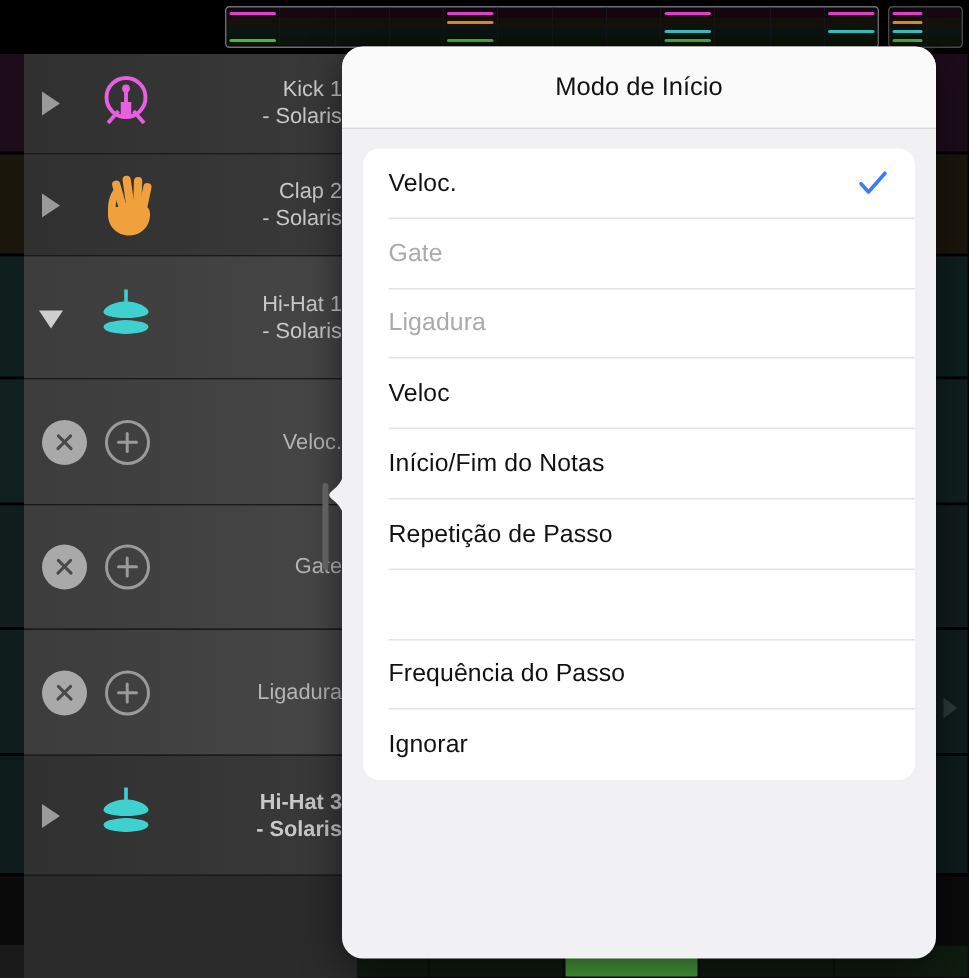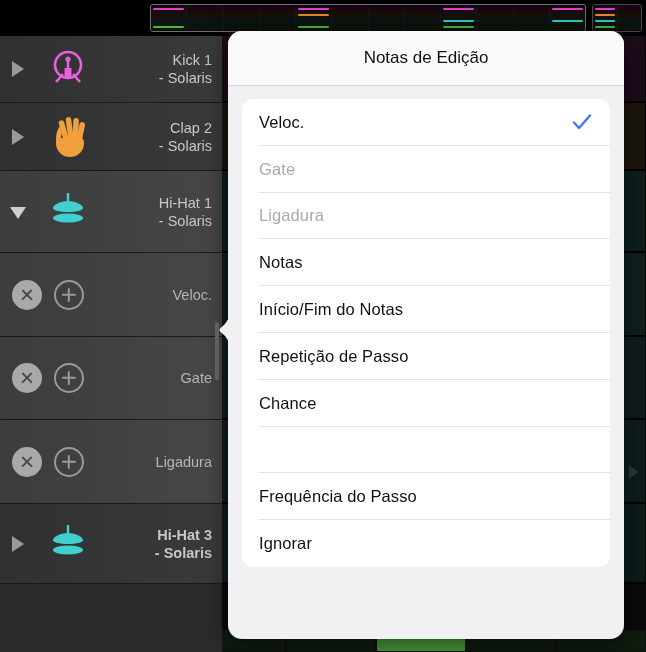--- a/index.html
+++ b/index.html
@@ -45,21 +45,21 @@
   
   .steprow{position:absolute;left:16px;right:0;bottom:0;height:22px;display:flex;background:#0c120c;}
   .steprow .st{flex:1 1 0;margin:1px;border-radius:1px;background:#101c10;}
   .steprow .st.on{background:#4aa03c;}
   .lgutter{position:absolute;left:0;bottom:0;width:16px;height:22px;background:#1a1a1a;}
 
   .playhead-tri{position:absolute;right:8px;top:465px;width:0;height:0;
      border-top:7px solid transparent;border-bottom:7px solid transparent;border-left:9px solid #2c3a38;}
 
   
-  .sidebar{position:absolute;left:0;top:36px;width:222px;bottom:0;background:#2b2b2b;}
+  .sidebar{position:absolute;left:16px;top:36px;width:222px;bottom:0;background:#2b2b2b;}
   .trk{
     position:relative;width:222px;box-sizing:border-box;
     border-bottom:1px solid #1a1a1a;
     background:linear-gradient(to right,#303030,#3a3a3a);
     display:flex;align-items:center;
   }
   .trk.sub{background:linear-gradient(to right,#3c3c3c,#474747);}
   .trk.expanded{background:linear-gradient(to right,#3c3c3c,#464646);}
   .disc{position:absolute;left:8px;top:50%;transform:translateY(-50%);width:22px;height:22px;}
   .tri-r{width:0;height:0;border-top:8px solid transparent;border-bottom:8px solid transparent;border-left:12px solid #9a9a9a;margin:3px 0 0 4px;}
@@ -396,21 +396,21 @@
           </svg></div>
         <div class="tname">Hi-Hat 3<br>- Solaris</div>
       </div>
     </div>
   <div class="scroll-thumb" style="top:322px;height:58px;"></div>
 
 </div>
 
 <div class="popover">
   <div class="pop-header">
-    <div class="pop-title">Notas de Edição</div>
+    <div class="pop-title">Modo de Início</div>
   </div>
   <div class="pop-body">
     <div class="card" id="menu-card">
         <div class="mrow">
           <div class="mlabel">Veloc.</div>
           <div class="check">
             <svg viewBox="0 0 22 22" width="22" height="22">
               <path d="M3 11.5 L8 17 L19 4.5" fill="none" stroke="#3b7df4" stroke-width="2.4" stroke-linecap="round" stroke-linejoin="round"></path>
             </svg>
           </div>
@@ -418,33 +418,29 @@
         </div>
         <div class="mrow disabled">
           <div class="mlabel">Gate</div>
           <div class="sep"></div>
         </div>
         <div class="mrow disabled">
           <div class="mlabel">Ligadura</div>
           <div class="sep"></div>
         </div>
         <div class="mrow">
-          <div class="mlabel">Notas</div>
+          <div class="mlabel">Veloc</div>
           <div class="sep"></div>
         </div>
         <div class="mrow">
           <div class="mlabel">Início/Fim do Notas</div>
           <div class="sep"></div>
         </div>
         <div class="mrow">
           <div class="mlabel">Repetição de Passo</div>
-          <div class="sep"></div>
-        </div>
-        <div class="mrow">
-          <div class="mlabel">Chance</div>
           <div class="sep"></div>
         </div>
         <div class="mrow">
           <div class="sep"></div>
         </div>
         <div class="mrow">
           <div class="mlabel">Frequência do Passo</div>
           <div class="sep"></div>
         </div>
         <div class="mrow">

